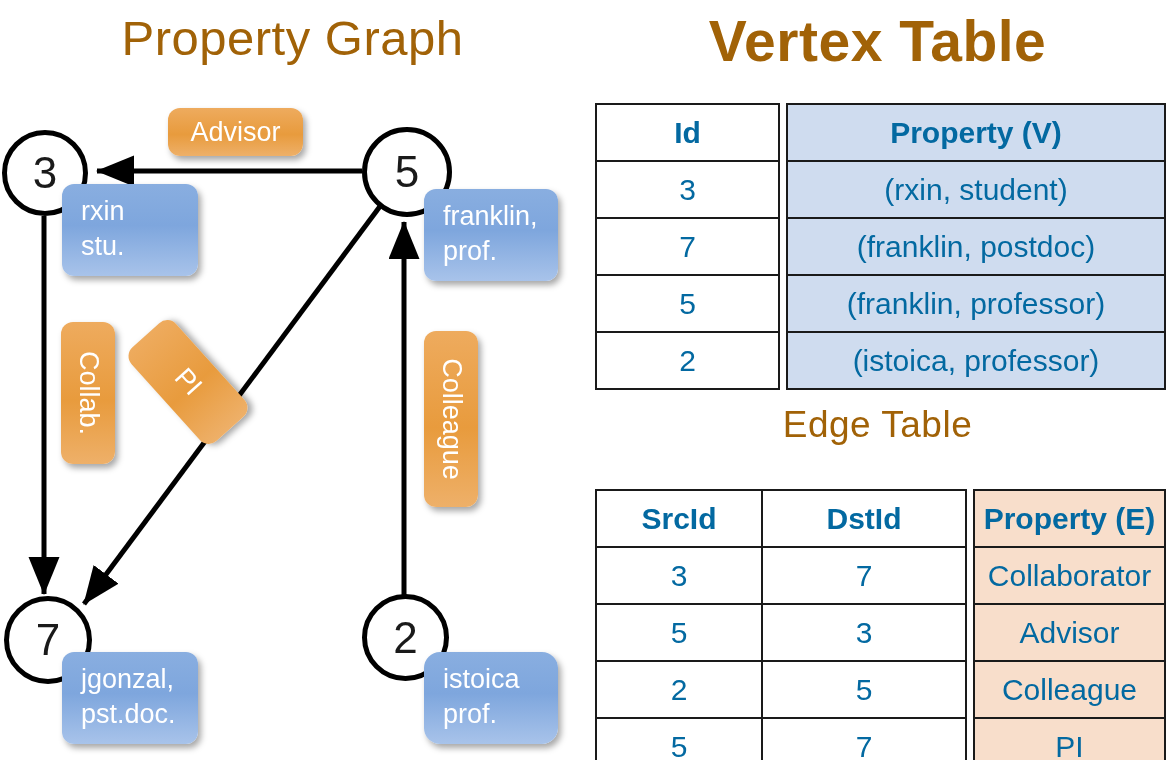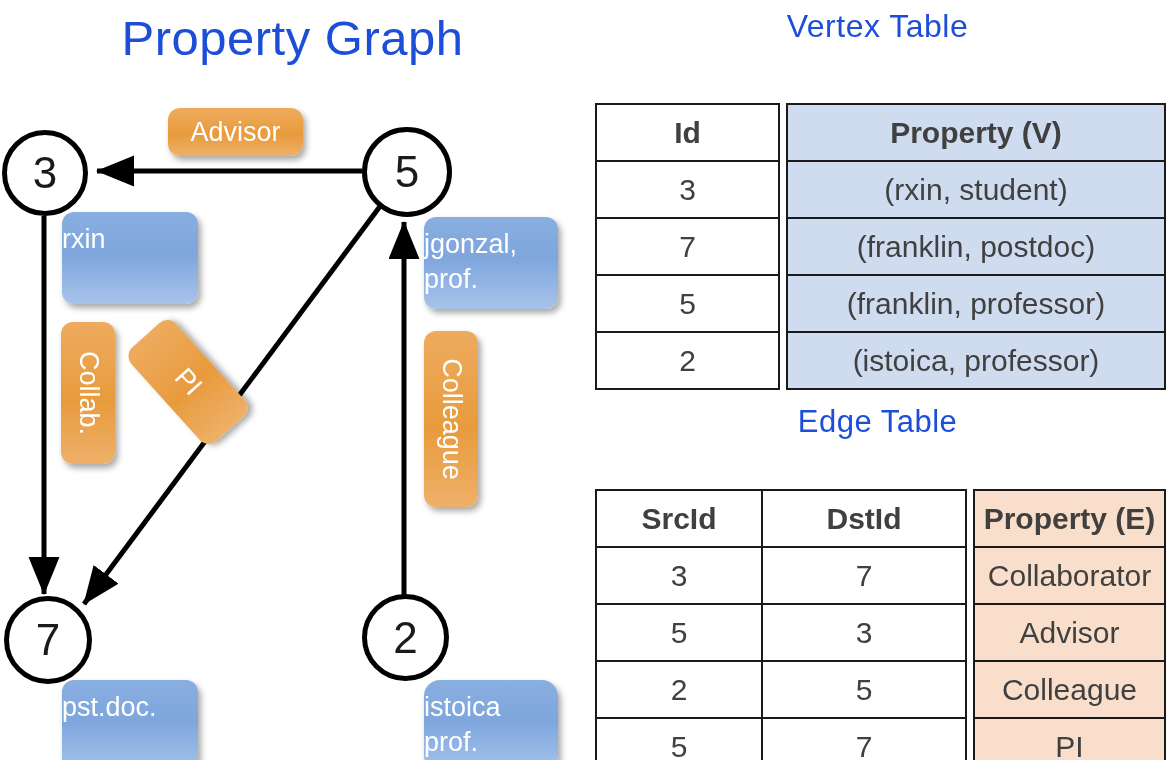--- a/index.html
+++ b/index.html
@@ -13,38 +13,39 @@
     position: relative;
     font-family: "Liberation Sans", sans-serif;
     overflow: hidden;
   }
 
   
   .title {
     position: absolute;
     font-family: "Liberation Sans", sans-serif;
     font-weight: 300;
-    color: #1d4ed8;
+    color: #a16207;
     letter-spacing: 0.5px;
     white-space: nowrap;
   }
   #title-property-graph {
     left: 0; top: 10px; width: 585px;
     text-align: center;
     font-size: 49px;
   }
   #title-vertex-table {
     left: 585px; top: 8px; width: 585px;
     text-align: center;
-    font-size: 32px;
+    font-size: 57px;
+    font-weight: bold;
   }
   #title-edge-table {
     left: 585px; top: 404px; width: 585px;
     text-align: center;
-    font-size: 31px;
+    font-size: 37px;
   }
 
   
   #graph-panel {
     position: absolute;
     left: 0; top: 0;
     width: 585px; height: 760px;
   }
   #graph-edges {
     position: absolute;
@@ -74,22 +75,21 @@
     color: #ffffff;
     font-family: "Liberation Sans", sans-serif;
     font-weight: 400;
     box-sizing: border-box;
     box-shadow: 3px 4px 6px rgba(0,0,0,0.35);
   }
   .callout.blue {
     background: linear-gradient(to bottom, #89aee0 0%, #7ea6dd 45%, #a8c3ea 100%);
     font-size: 27px;
     line-height: 1.28;
-    padding: 10px 0;
-    margin-top: 28px;
+    padding: 10px 19px;
   }
   .callout.orange {
     background: linear-gradient(to bottom, #eeab5e 0%, #e89b3d 55%, #eeb069 100%);
     font-size: 27px;
   }
   .callout.orange.flat {
     display: flex;
     align-items: center;
     justify-content: center;
   }
@@ -105,21 +105,21 @@
   
   .tbl {
     position: absolute;
     border-collapse: collapse;
     font-family: "Liberation Sans", sans-serif;
     table-layout: fixed;
   }
   .tbl td {
     border: 2px solid #1a1a1a;
     text-align: center;
-    color: #404040;
+    color: #0369a1;
     font-weight: 300;
     font-size: 30px;
     padding: 0;
     height: 57px;
     box-sizing: border-box;
   }
   .tbl td.hdr {
     font-weight: 700;
     font-size: 30px;
     height: 56px;
@@ -164,28 +164,30 @@
   </div>
   <div class="node" id="node-7" style="left:4px; top:596px; width:88px; height:88px;">
     <span>7</span>
   </div>
   <div class="node" id="node-2" style="left:362px; top:594px; width:87px; height:87px;">
     <span>2</span>
   </div>
 
   <div class="callout blue" style="left:62px; top:184px; width:136px; height:92px;">
     <div>rxin</div>
+    <div>stu.</div>
   </div>
 
   <div class="callout blue" style="left:424px; top:189px; width:134px; height:92px;">
+    <div>franklin,</div>
+    <div>prof.</div>
+  </div>
+
+  <div class="callout blue" style="left:62px; top:652px; width:136px; height:92px;">
     <div>jgonzal,</div>
-    <div>prof.</div>
-  </div>
-
-  <div class="callout blue" style="left:62px; top:652px; width:136px; height:92px;">
     <div>pst.doc.</div>
   </div>
 
   <div class="callout blue" style="left:424px; top:652px; width:134px; height:92px;border-radius:16px;">
     <div>istoica</div>
     <div>prof.</div>
   </div>
 
   <div class="callout orange flat" style="left:168px; top:108px; width:135px; height:48px;">
     <span>Advisor</span>

